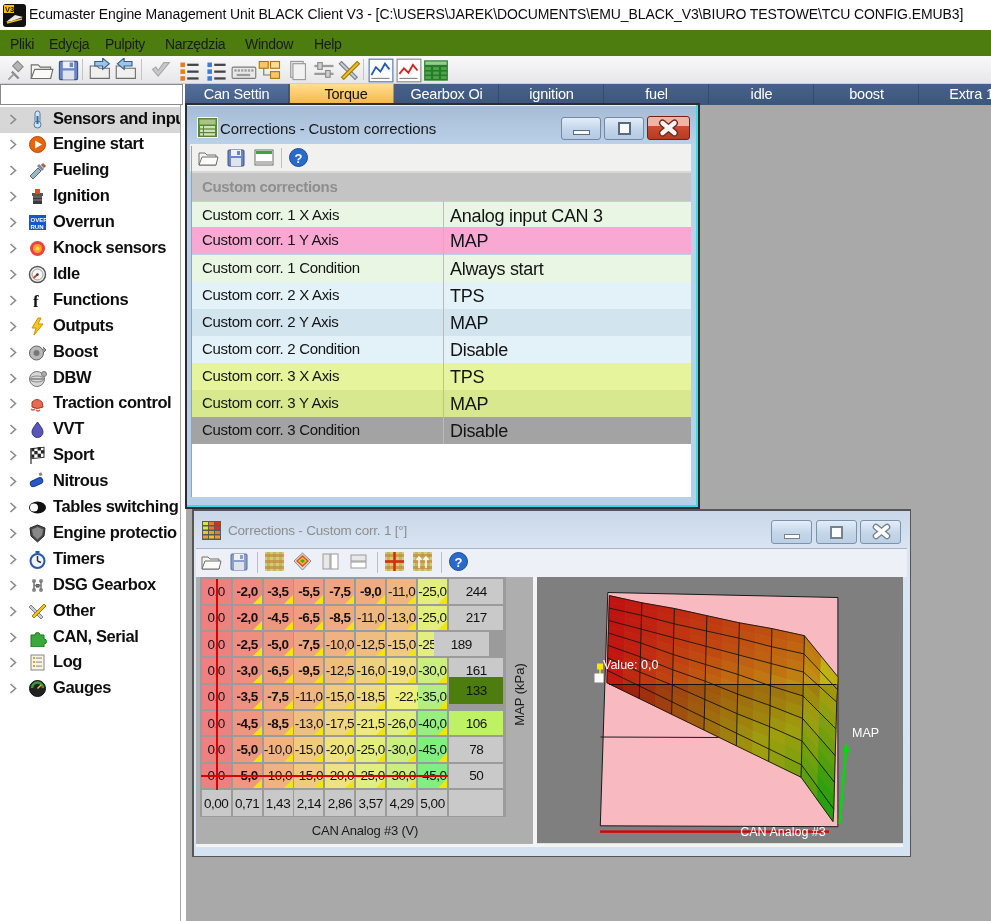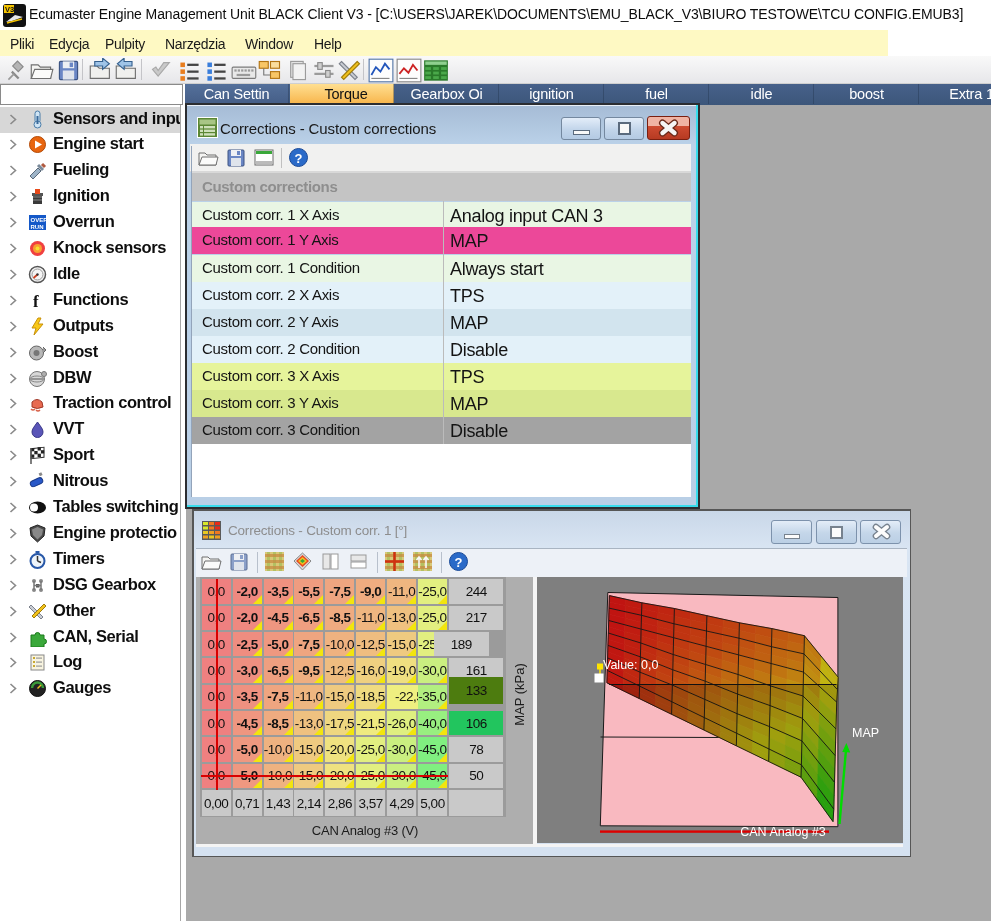--- a/index.html
+++ b/index.html
@@ -1,18 +1,18 @@
 <!DOCTYPE html>
 <html><head><meta charset="utf-8"><style>
 * { margin:0; padding:0; box-sizing:border-box; }
 html,body { width:991px; height:921px; overflow:hidden; background:#fff;
   font-family:"Liberation Sans",sans-serif; }
 #titlebar { position:absolute; left:0; top:0; width:991px; height:30px; background:#fff; }
 #titletxt { position:absolute; left:29px; top:6px; font-size:14px; color:#0c0c0c; letter-spacing:-0.1px; white-space:nowrap; }
-#menubar { position:absolute; left:0; top:30px; width:888px; height:26px; background:#fef9c3; }
+#menubar { position:absolute; left:0; top:30px; width:991px; height:26px; background:#4d7c0f; }
 .mi { position:absolute; top:6px; font-size:14px; color:#1a1a1a; letter-spacing:-0.3px; }
 #toolbar { position:absolute; left:0; top:56px; width:991px; height:28px;
   background:linear-gradient(#f9f9f9,#e7e7ea); border-bottom:1px solid #cfcfcf; }
 .tsep { position:absolute; top:3px; width:1px; height:21px; background:#c4c4c8; }
 #filter { position:absolute; left:0px; top:84px; width:183px; height:21px; background:#fff;
   border:1px solid #8a8a8a; }
 #tabstrip { position:absolute; left:185px; top:84px; width:806px; height:25px;
   background:linear-gradient(#47618a,#3b5578); border-bottom:1px solid #9a9a9a; }
 .tab { position:absolute; top:0; height:20px; color:#fff; font-size:14.5px; text-align:center;
   line-height:20px; letter-spacing:-0.2px; border-right:1px solid rgba(30,45,70,0.35); }
@@ -528,21 +528,21 @@
     <circle cx="10.5" cy="10.5" r="9" fill="#2a6ac8" stroke="#1a4a98"></circle>
     <text x="6.5" y="15.5" font-size="13" font-weight="bold" fill="#fff">?</text>
   </svg>
 <div id="w1headx" style="position:absolute;left:191px;top:172px;width:500px;height:29px;background:#c4c4c4;border-top:1px solid #d8d8d8">
     <span style="position:absolute;left:11px;top:5px;font-size:15px;font-weight:bold;color:#8e8e8e;letter-spacing:-0.35px">Custom corrections</span>
   </div>
 <div class="w1row" style="top:201.5px;background:#e9f6e4">
     <span class="w1l">Custom corr. 1 X Axis</span>
     <span class="w1r">Analog input CAN 3</span>
   </div>
-<div class="w1row" style="top:227px;background:#ec4899">
+<div class="w1row" style="top:227px;background:#f9a8d4">
     <span class="w1l">Custom corr. 1 Y Axis</span>
     <span class="w1r">MAP</span>
   </div>
 <div class="w1row" style="top:255.3px;background:#e9f6e4">
     <span class="w1l">Custom corr. 1 Condition</span>
     <span class="w1r">Always start</span>
   </div>
 <div class="w1row" style="top:282.2px;background:#e3f1f9">
     <span class="w1l">Custom corr. 2 X Axis</span>
     <span class="w1r">TPS</span>
@@ -740,21 +740,21 @@
 <div class="cel" style="left:418.0px;top:684.6px;width:29.0px;height:24.4px;background:hsl(93,78%,72%);">-35,0<i class="tri"></i></div>
 <div class="cel" style="left:448.9px;top:677px;width:54.6px;height:27px;background:#4d7c0f">133</div>
 <div class="cel" style="left:201.7px;top:710.9px;width:29.0px;height:24.4px;background:hsl(0,78%,72%);">0,0</div>
 <div class="cel" style="left:232.6px;top:710.9px;width:29.0px;height:24.4px;background:hsl(12,78%,72%);font-weight:bold;">-4,5<i class="tri"></i></div>
 <div class="cel" style="left:263.5px;top:710.9px;width:29.0px;height:24.4px;background:hsl(23,78%,72%);font-weight:bold;">-8,5<i class="tri"></i></div>
 <div class="cel" style="left:294.4px;top:710.9px;width:29.0px;height:24.4px;background:hsl(35,78%,72%);">-13,0<i class="tri"></i></div>
 <div class="cel" style="left:325.3px;top:710.9px;width:29.0px;height:24.4px;background:hsl(47,78%,72%);">-17,5<i class="tri"></i></div>
 <div class="cel" style="left:356.2px;top:710.9px;width:29.0px;height:24.4px;background:hsl(57,78%,72%);">-21,5<i class="tri"></i></div>
 <div class="cel" style="left:387.1px;top:710.9px;width:29.0px;height:24.4px;background:hsl(69,78%,72%);text-align:center;">-26,0<i class="tri"></i></div>
 <div class="cel" style="left:418.0px;top:710.9px;width:29.0px;height:24.4px;background:hsl(107,78%,72%);">-40,0<i class="tri"></i></div>
-<div class="cel" style="left:448.9px;top:710.9px;width:54.6px;height:24.4px;background:#22c55e">106</div>
+<div class="cel" style="left:448.9px;top:710.9px;width:54.6px;height:24.4px;background:#bef264">106</div>
 <div class="cel" style="left:201.7px;top:737.2px;width:29.0px;height:24.4px;background:hsl(0,78%,72%);">0,0</div>
 <div class="cel" style="left:232.6px;top:737.2px;width:29.0px;height:24.4px;background:hsl(13,78%,72%);font-weight:bold;">-5,0<i class="tri"></i></div>
 <div class="cel" style="left:263.5px;top:737.2px;width:29.0px;height:24.4px;background:hsl(27,78%,72%);">-10,0<i class="tri"></i></div>
 <div class="cel" style="left:294.4px;top:737.2px;width:29.0px;height:24.4px;background:hsl(40,78%,72%);">-15,0<i class="tri"></i></div>
 <div class="cel" style="left:325.3px;top:737.2px;width:29.0px;height:24.4px;background:hsl(53,78%,72%);">-20,0<i class="tri"></i></div>
 <div class="cel" style="left:356.2px;top:737.2px;width:29.0px;height:24.4px;background:hsl(67,78%,72%);">-25,0<i class="tri"></i></div>
 <div class="cel" style="left:387.1px;top:737.2px;width:29.0px;height:24.4px;background:hsl(80,78%,72%);">-30,0<i class="tri"></i></div>
 <div class="cel" style="left:418.0px;top:737.2px;width:29.0px;height:24.4px;background:hsl(120,78%,72%);">-45,0<i class="tri"></i></div>
 <div class="cel" style="left:448.9px;top:737.2px;width:54.6px;height:24.4px;background:#c9c9c9">78</div>
 <div class="cel" style="left:201.7px;top:763.5px;width:29.0px;height:24.4px;background:hsl(0,78%,72%);">0,0</div>

